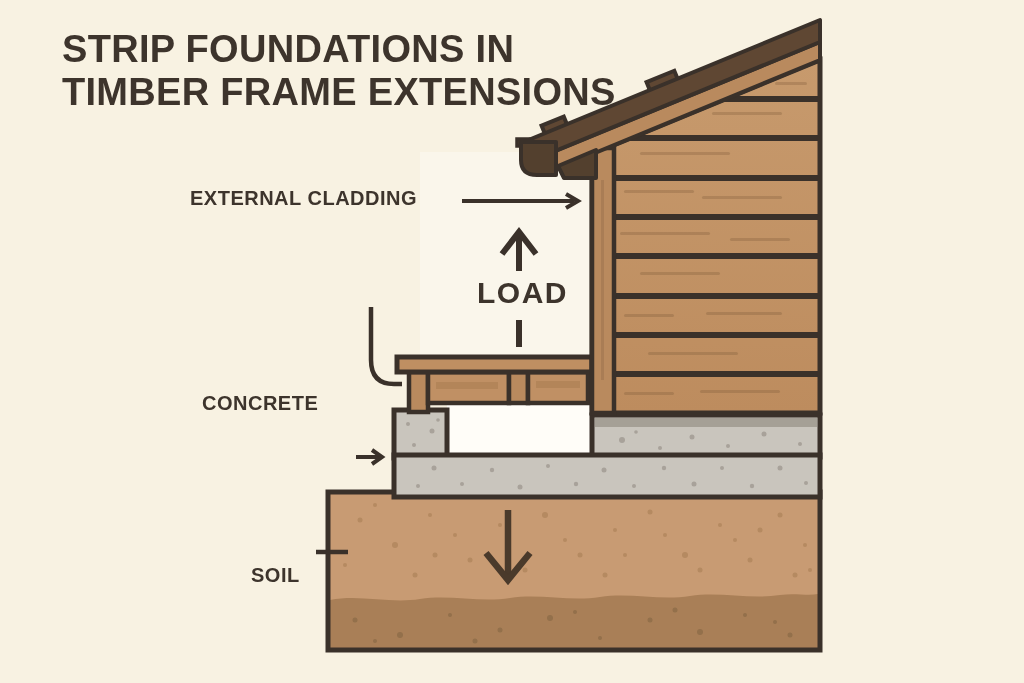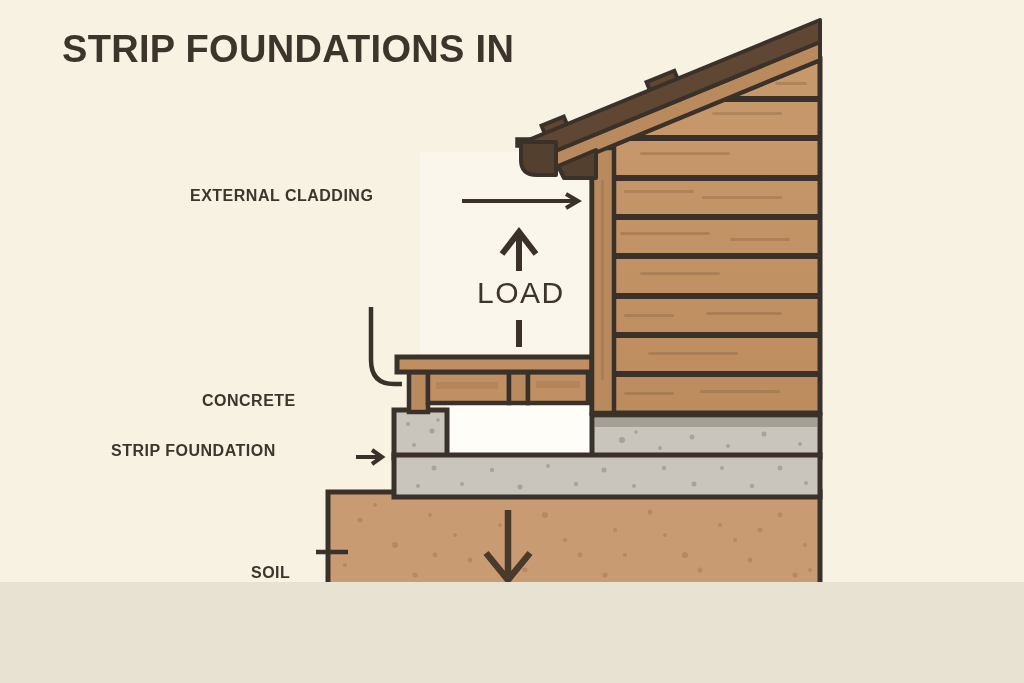--- a/index.html
+++ b/index.html
@@ -5,26 +5,26 @@
   :root{
     --bg:#f8f2e2; --ink:#3a312a; --text:#3d342c;
     --wood-board:#c49467; --wood-trim:#b98a5e; --wood-plate:#bf8f62; --wood-bay:#c09064;
     --roof:#5f4733; --gutter:#53402e;
     --concrete:#c9c5bd; --concrete-dark:#a5a096; --concrete-speck:#a8a29a;
     --soil:#c89b73; --soil-dark:#a97f57; --soil-speck:#b58a61; --soil-speck-dark:#93704b;
     --white-space:#fffdf8;
   }
   html,body{margin:0;padding:0;}
   body{background:#e8e2d2;font-family:"Liberation Sans","DejaVu Sans",sans-serif;}
-  .stage{position:relative;width:1024px;height:582px;background:var(--bg);overflow:hidden;}
+  .stage{position:relative;width:1024px;height:683px;background:var(--bg);overflow:hidden;}
   svg{position:absolute;left:0;top:0;}
   .txt{position:absolute;color:var(--text);white-space:nowrap;}
   .title{left:62px;top:28px;font-size:38px;line-height:43px;font-weight:700;letter-spacing:.3px;}
-  .lbl{font-size:16px;font-weight:700;letter-spacing:.5px;}
-  .load{left:477px;top:276px;font-size:30px;font-weight:400;letter-spacing:1.5px;}
+  .lbl{font-size:20px;font-weight:700;letter-spacing:.5px;}
+  .load{left:477px;top:276px;font-size:30px;font-weight:700;letter-spacing:1.5px;}
   .lbl-external{left:190px;top:187px;}
   .lbl-joists{left:241px;top:275px;}
   .lbl-concrete1{left:202px;top:392px;}
   .lbl-concrete2{left:111px;top:442px;}
   .lbl-soil{left:251px;top:564px;}
 </style>
 </head>
 <body>
 
 <div class="stage">
@@ -207,20 +207,20 @@
     <line x1="316" y1="552" x2="348" y2="552" stroke-width="4.5"></line>
     <g stroke="#4a3a2b" stroke-width="6.5">
       <line x1="508" y1="510" x2="508" y2="577"></line>
       <polyline points="486,553 508,580 530,553"></polyline>
     </g>
   </g>
 </svg>
 
 <div class="txt title">
   <div>STRIP FOUNDATIONS IN</div>
+  <div>TIMBER FRAME EXTENSIONS</div>
 </div>
 <div class="txt lbl lbl-external">EXTERNAL CLADDING</div>
 <div class="txt load">LOAD</div>
 <div class="txt lbl lbl-concrete1">CONCRETE</div>
-<div class="txt lbl lbl-concrete2">STRIP FOUNDATION</div>
 <div class="txt lbl lbl-soil">SOIL</div>
 
 </div>
 
 </body></html>

